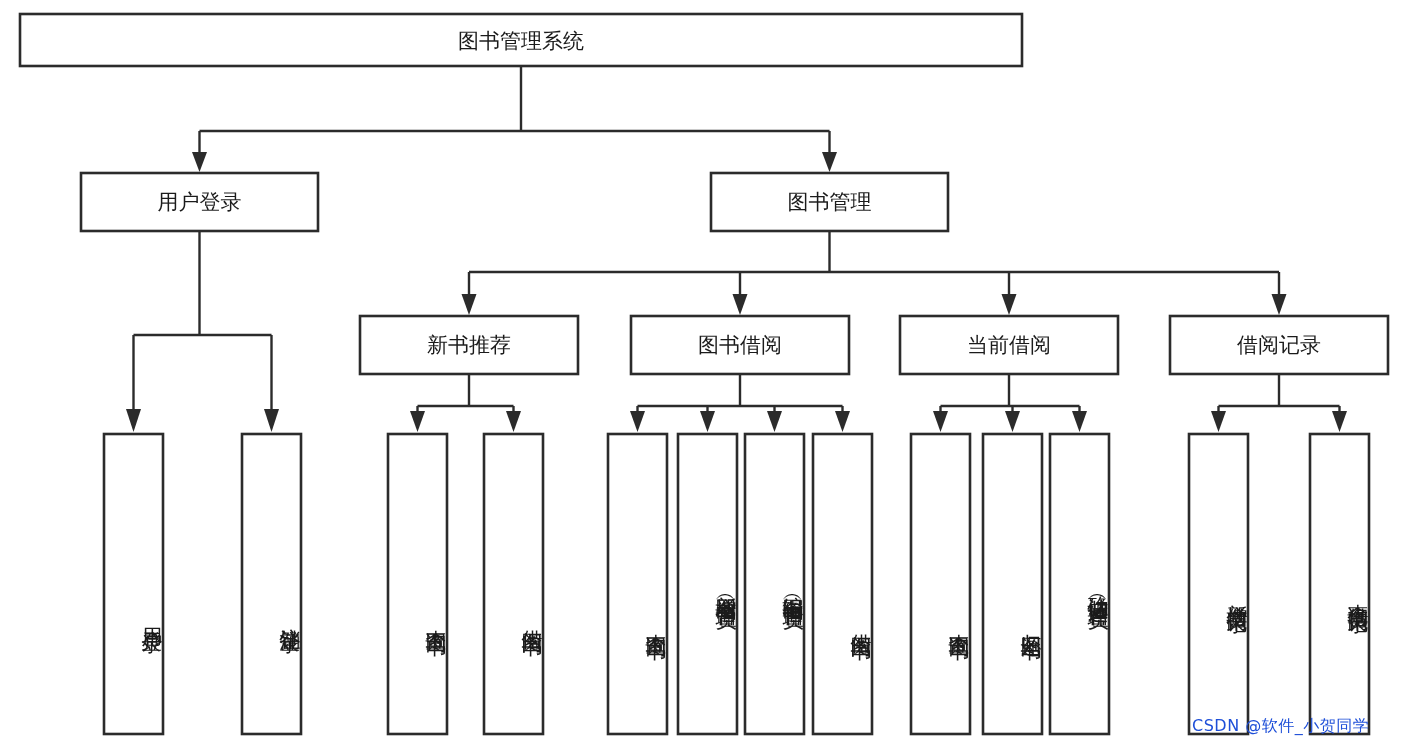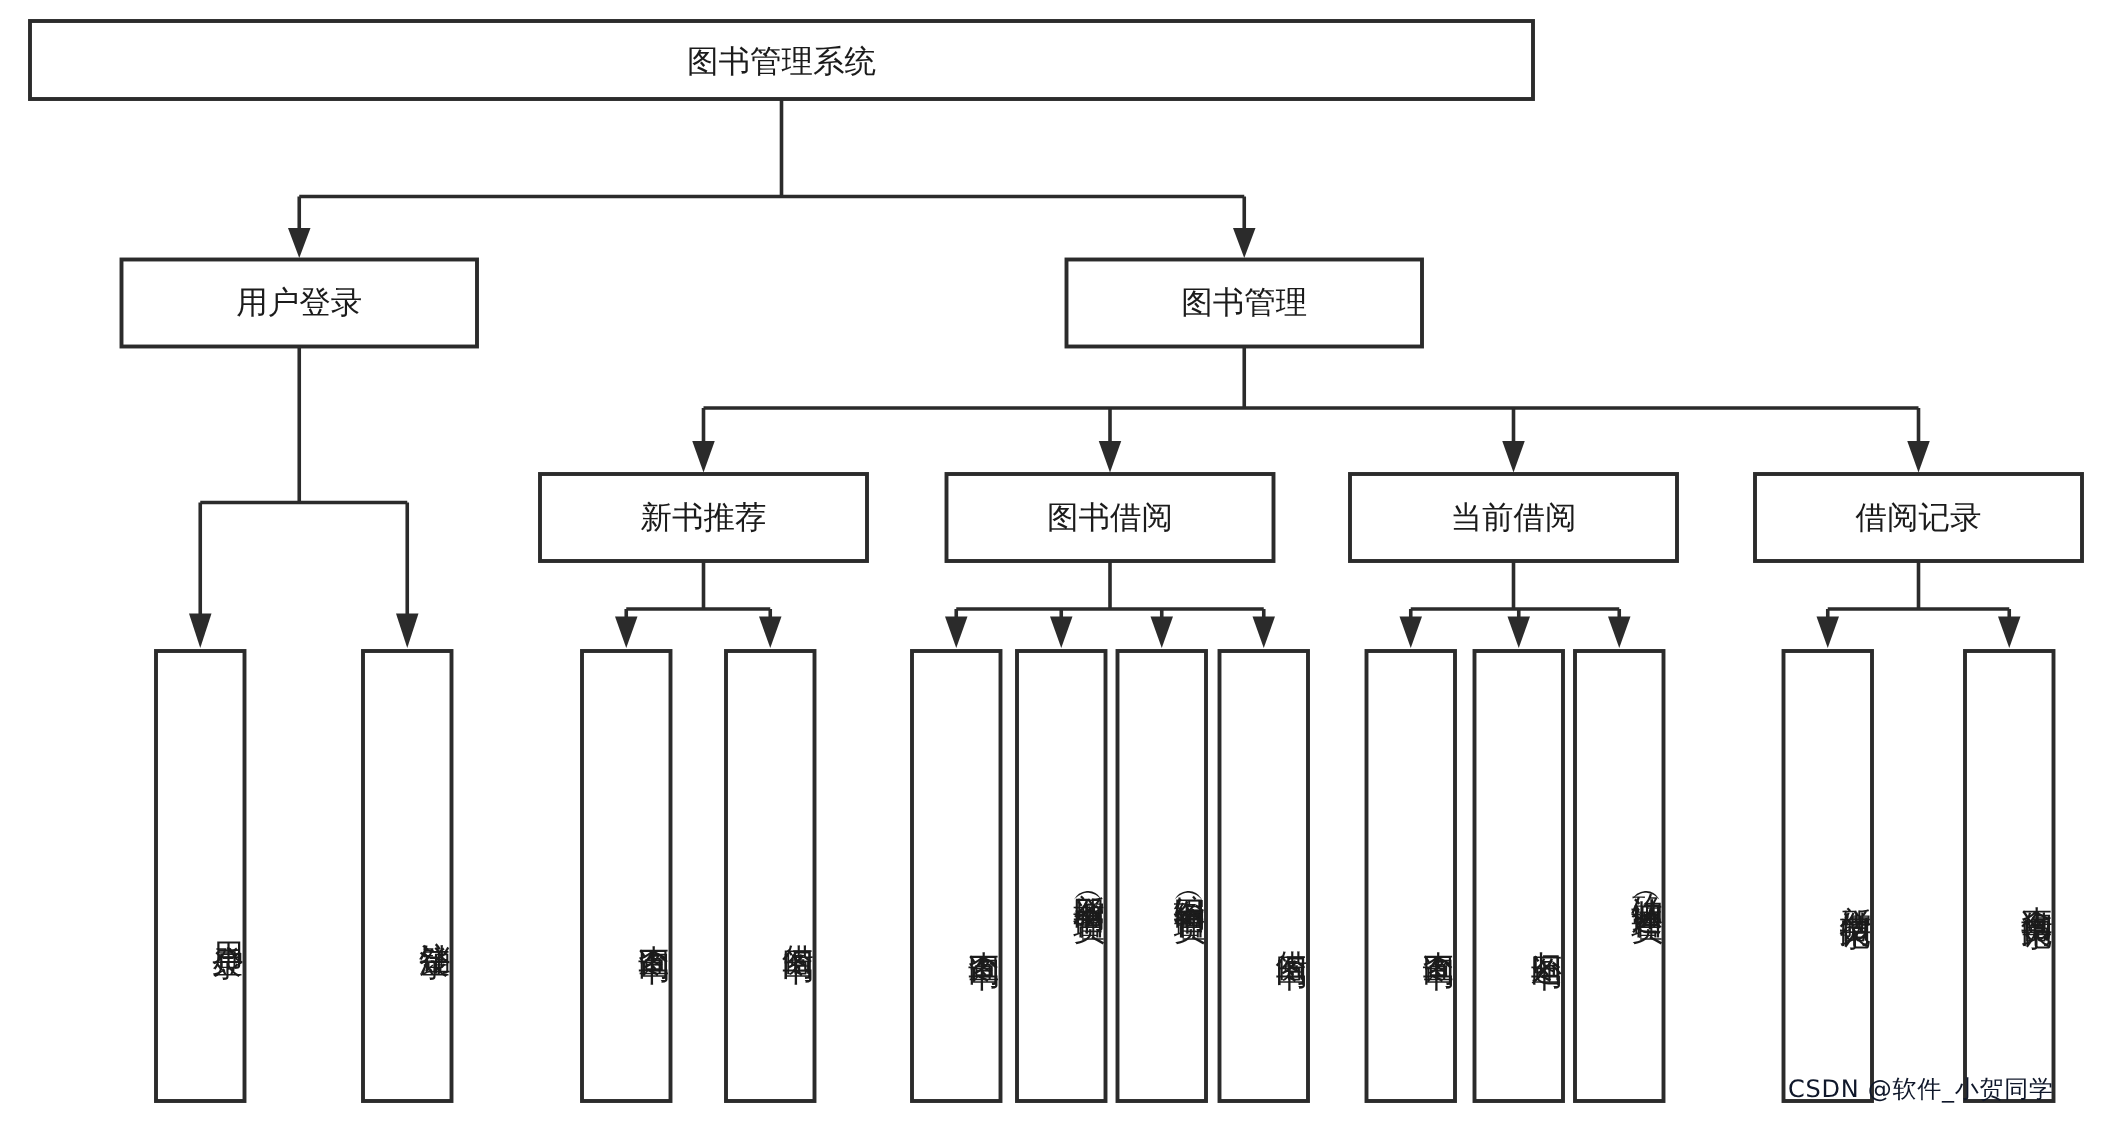--- a/index.html
+++ b/index.html
@@ -63,21 +63,21 @@
     display: flex;
     align-items: flex-start;
     justify-content: center;
     pointer-events: none;
     user-select: none;
   }
   .watermark {
     position: absolute;
     font-family: "DejaVu Sans", "Liberation Sans", sans-serif;
     font-size: 16px;
-    color: #0f172a;
+    color: #1d4ed8;
     white-space: nowrap;
     left: 1192px;
     top: 716px;
     letter-spacing: 0.5px;
   }
 </style>
 </head>
 <body>
 
 <div id="diagram-root">

